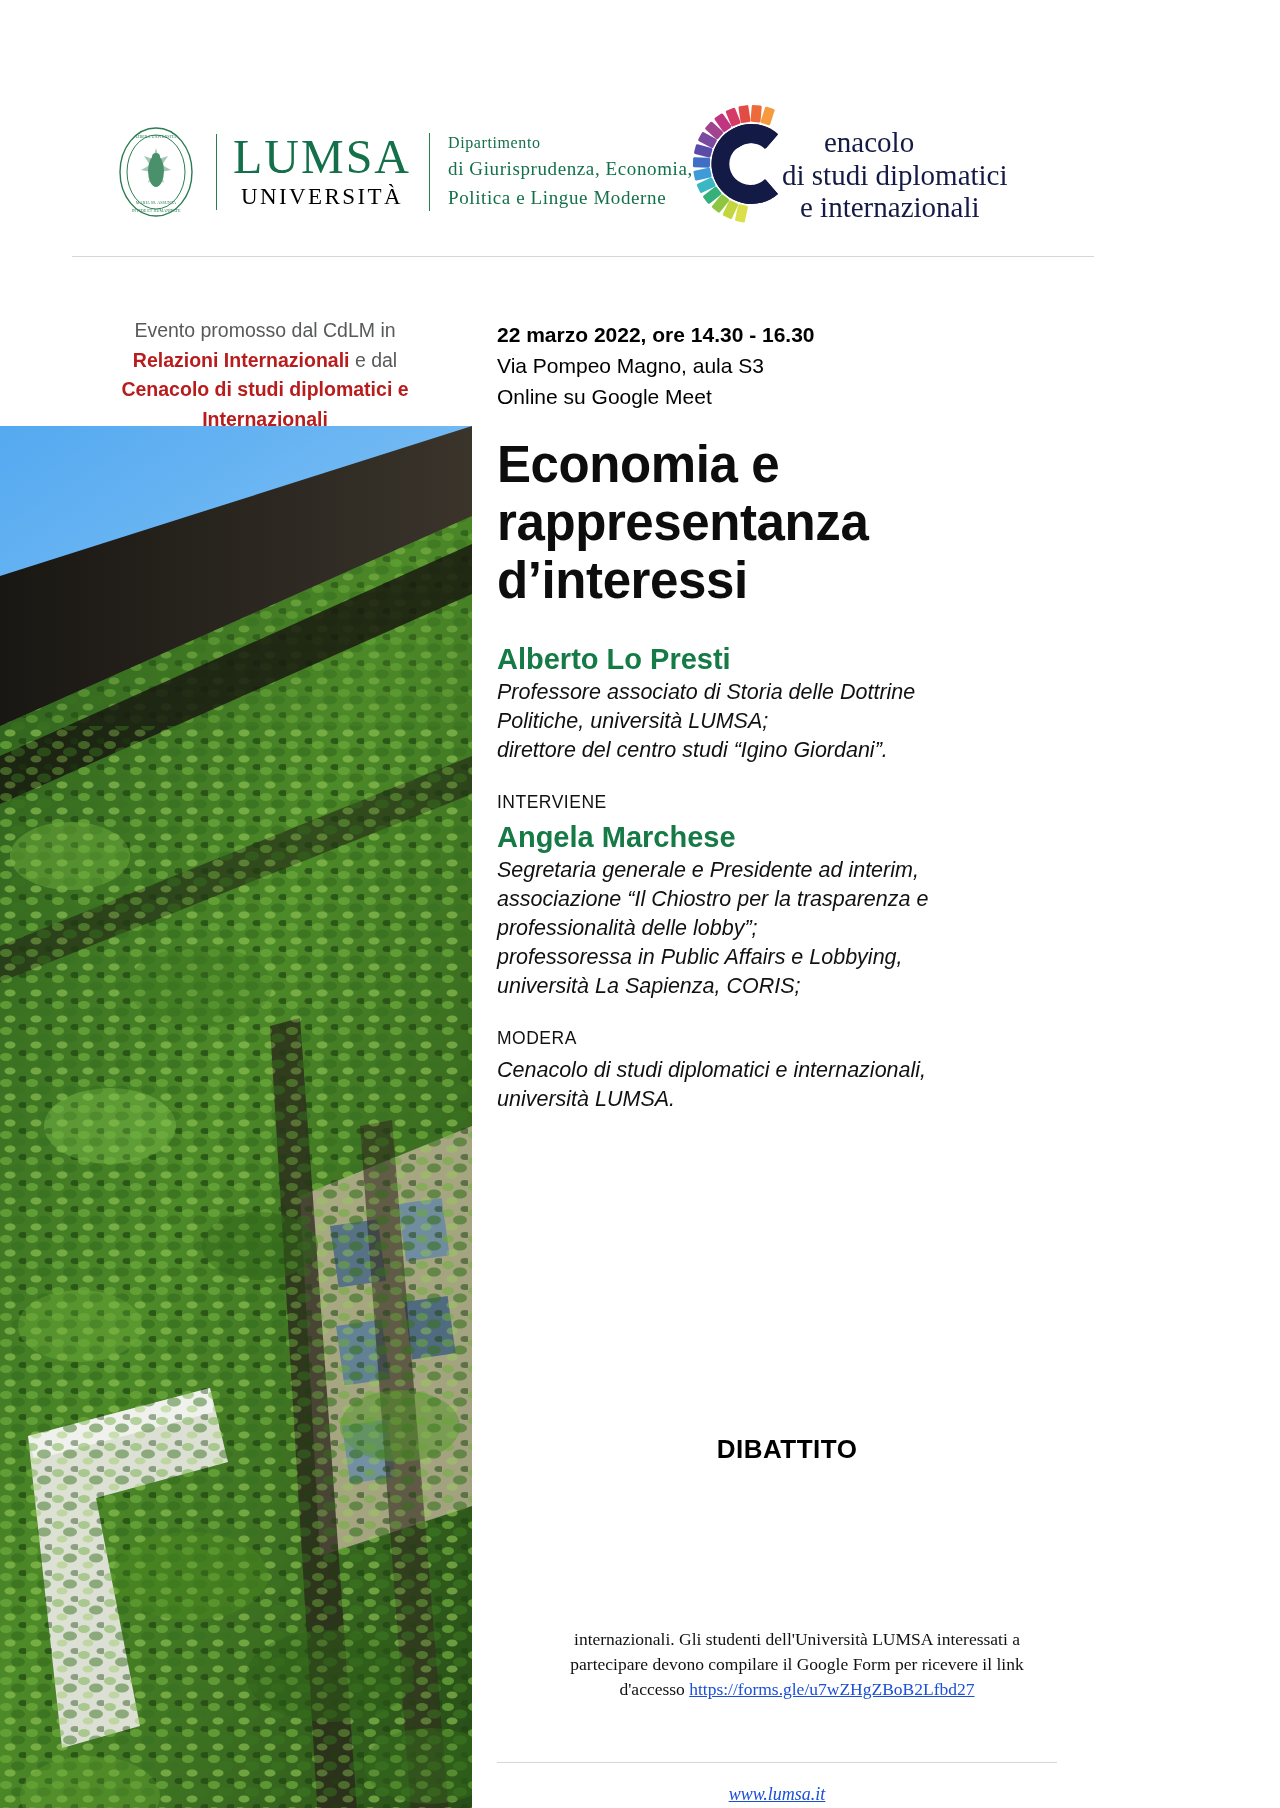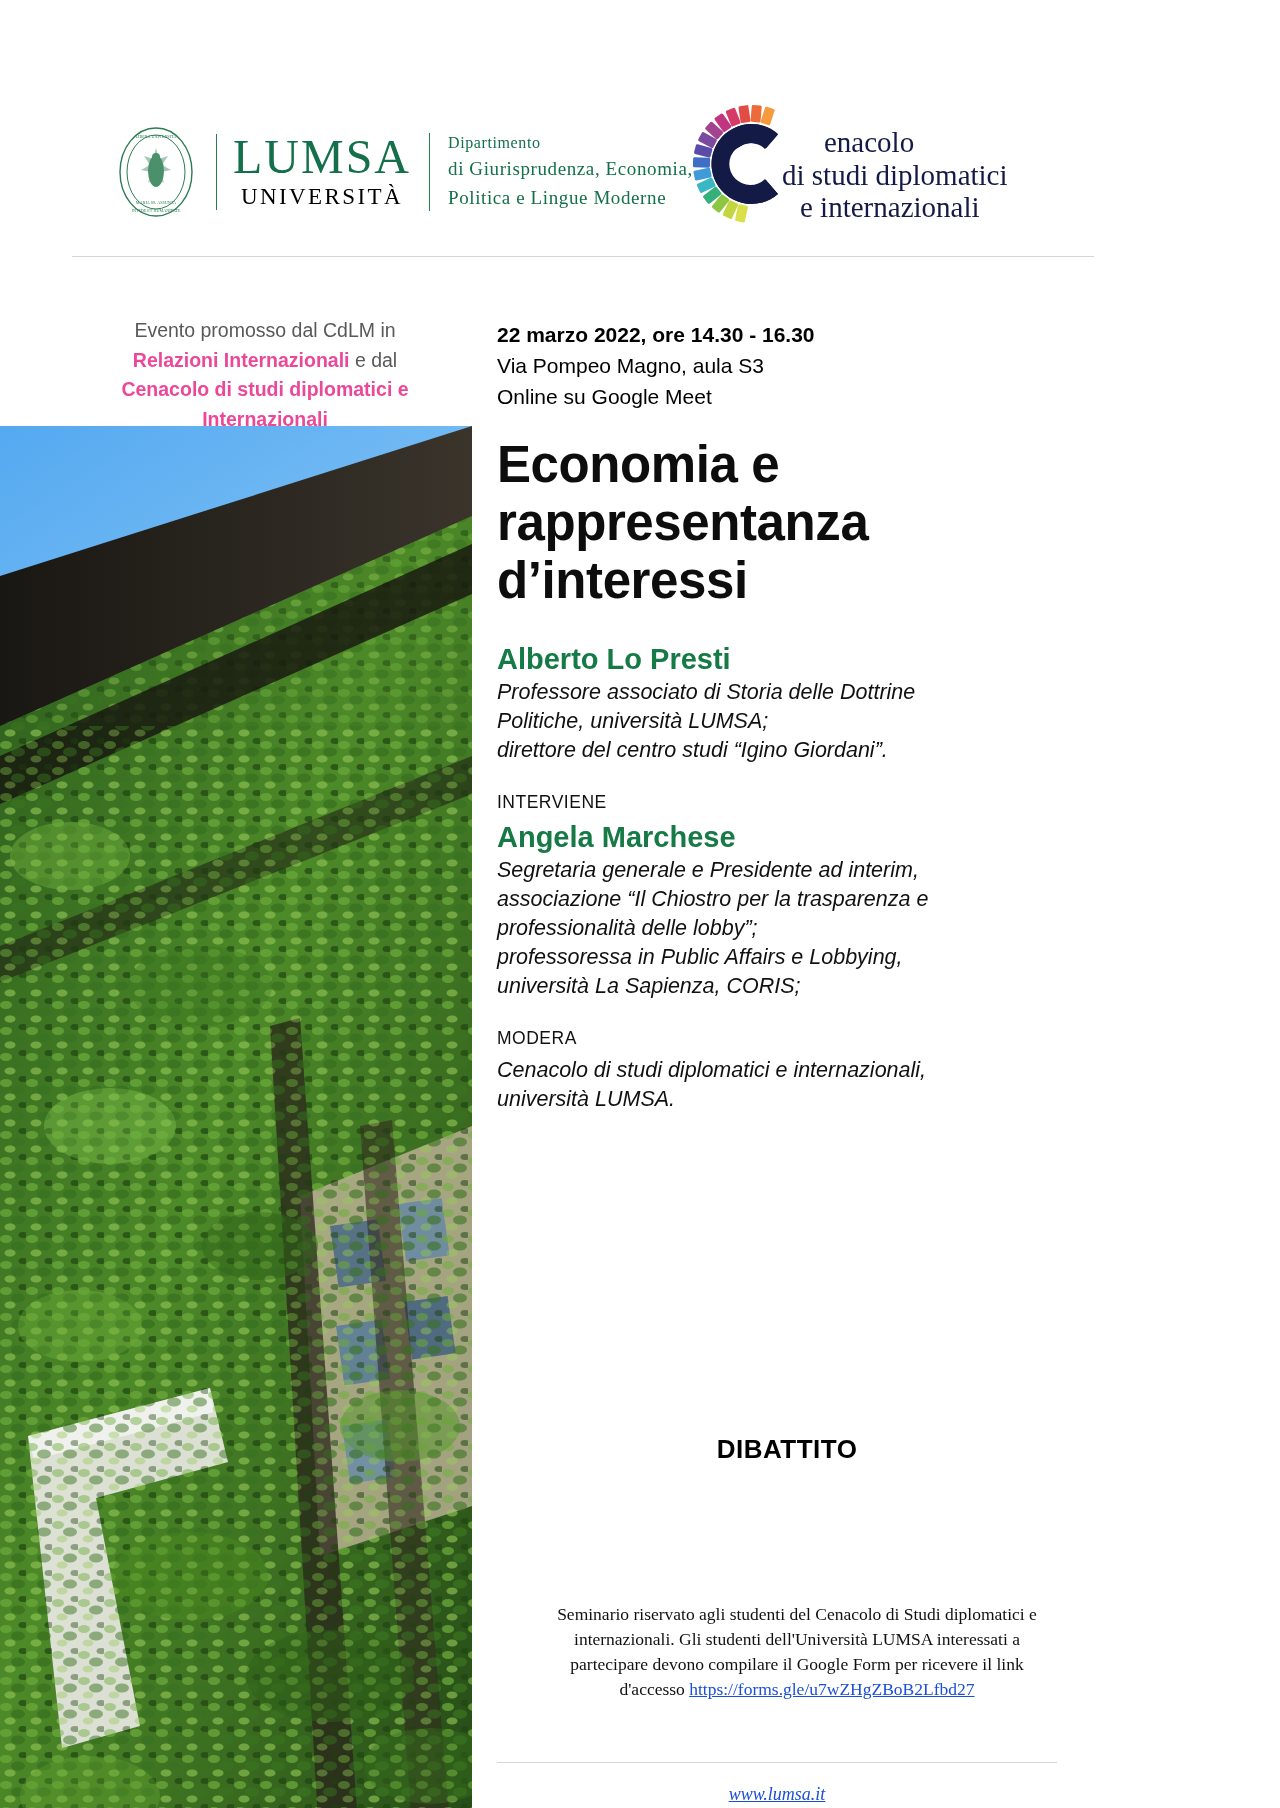--- a/index.html
+++ b/index.html
@@ -107,21 +107,21 @@
   
   .promo {
     position: absolute;
     left: 60px; top: 272px;
     width: 410px;
     text-align: center;
     color: #58595b;
     font-size: 19.5px;
     line-height: 1.52;
   }
-  .promo b { color: #ec4899; font-weight: bold; }
+  .promo b { color: #b91c1c; font-weight: bold; }
 
   
   .photo {
     position: absolute;
     left: 0; top: 382px;
     width: 472px; height: 1426px;
     overflow: hidden;
     background: #2f4a22;
   }
   .photo svg { display: block; }
@@ -404,21 +404,21 @@
         <div>Cenacolo di studi diplomatici e internazionali,</div>
         <div>università LUMSA.</div>
       </div>
     </div>
 
   </div>
 
   <div class="dibattito">DIBATTITO</div>
 
   <div class="disclaimer">
-    <span>Seminario riservato agli studenti del Cenacolo di Studi diplomatici e</span><br>
+    <br>
     <span>internazionali. Gli studenti dell'Università LUMSA interessati a</span><br>
     <span>partecipare devono compilare il Google Form per ricevere il link</span><br>
     <span>d'accesso </span><a href="#">https://forms.gle/u7wZHgZBoB2Lfbd27</a>
   </div>
 
   <div class="foot-rule"></div>
   <a class="site" href="#">www.lumsa.it</a>
 
 </div>
 

